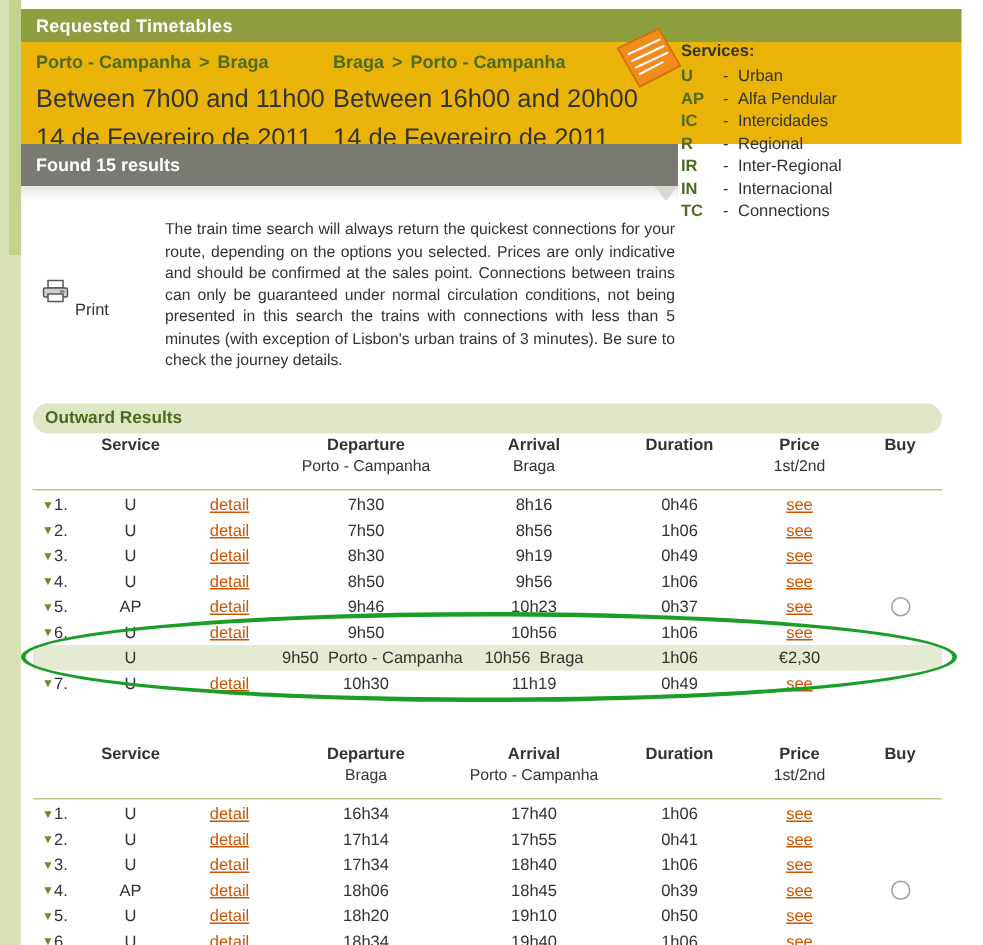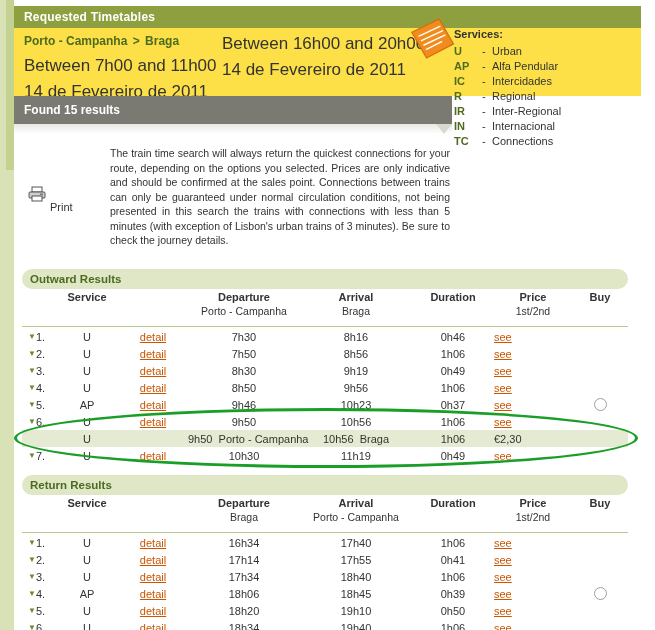--- a/index.html
+++ b/index.html
@@ -55,21 +55,21 @@
     box-sizing: border-box;
     letter-spacing: 0.2px;
   }
   
   .routes-panel {
     position: absolute;
     left: 14px;
     top: 28px;
     width: 627px;
     height: 68px;
-    background: #fde047;
+    background: #eab308;
   }
   .route-col {
     position: absolute;
     top: 6px;
     font-size: 11px;
   }
   .route-col.one { left: 10px; width: 200px; }
   .route-col.two { left: 208px; width: 230px; }
   .route-head {
     color: #4c6b1f;
@@ -248,21 +248,21 @@
     background: #b9c98e;
   }
   table.res tbody tr { height: 17px; }
   td.c-expand { width: 14px; text-align: right; color: #6b8a2e; font-size: 8px; padding-right: 2px; }
   td.c-num { width: 20px; text-align: left; color: #333333; }
   td.c-service { width: 70px; text-align: center; color: #333333; }
   td.c-detail { width: 78px; text-align: center; }
   td.c-dep { width: 110px; text-align: center; color: #333333; }
   td.c-arr { width: 110px; text-align: center; color: #333333; }
   td.c-dur { width: 80px; text-align: center; color: #333333; }
-  td.c-price { width: 80px; text-align: left; }
+  td.c-price { width: 80px; text-align: center; }
   td.c-buy { width: 44px; text-align: center; }
   a.link {
     color: #cc5500;
     text-decoration: underline;
     cursor: pointer;
   }
   .radio {
     display: inline-block;
     width: 11px;
     height: 11px;
@@ -310,20 +310,25 @@
     <div class="route-col one">
       <div class="route-head">
         <span>Porto - Campanha</span>
         <span class="arrow">&gt;</span>
         <span>Braga</span>
       </div>
       <div class="route-line">Between 7h00 and 11h00</div>
       <div class="route-line">14 de Fevereiro de 2011</div>
     </div>
     <div class="route-col two">
+      <div class="route-head">
+        <span>Braga</span>
+        <span class="arrow">&gt;</span>
+        <span>Porto - Campanha</span>
+      </div>
       <div class="route-line">Between 16h00 and 20h00</div>
       <div class="route-line">14 de Fevereiro de 2011</div>
     </div>
   </div>
 
   <div class="ticket-icon">
     <svg width="44" height="38" viewBox="0 0 44 38">
       <path d="M4,6 L34,2 L40,30 L10,35 Z" fill="#f28b1e" stroke="#d4700c" stroke-width="1.2"></path>
       <path d="M9,12 L33,9" stroke="#ffffff" stroke-width="1.4"></path>
       <path d="M10,17 L34,14" stroke="#ffffff" stroke-width="1.4"></path>
@@ -525,21 +530,20 @@
           <td class="c-dur">0h49</td>
           <td class="c-price"><a class="link">see</a></td>
           <td class="c-buy"></td>
         </tr>
       </tbody>
     </table>
   </div>
 
   <div class="highlight-ellipse"></div>
 
-  <div class="section-head" id="return-head">Return Results</div>
 
   <div class="results" id="return-table">
     <table class="res">
       <colgroup>
         <col style="width:14px">
           <col style="width:20px">
           <col style="width:62px">
           <col style="width:70px">
         <col style="width:112px">
           <col style="width:112px">

